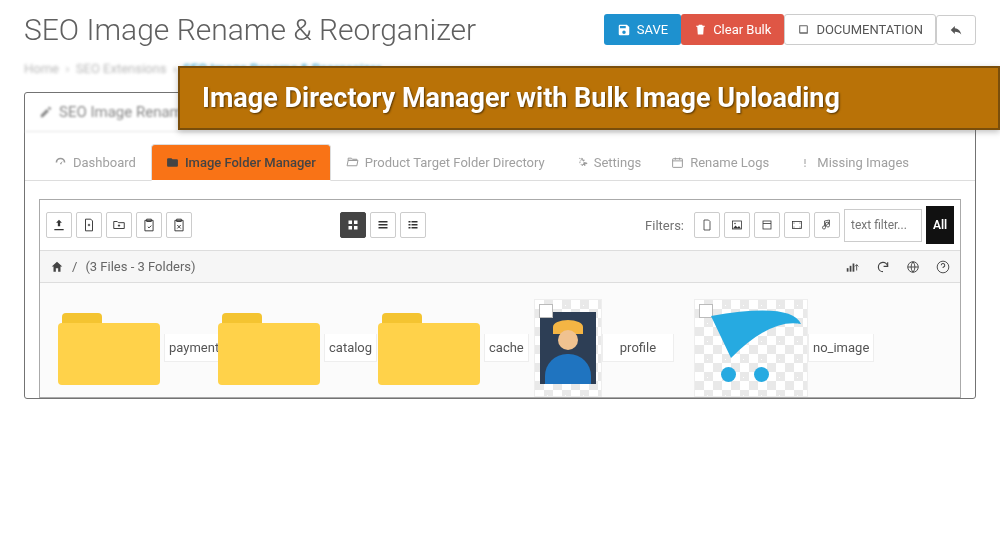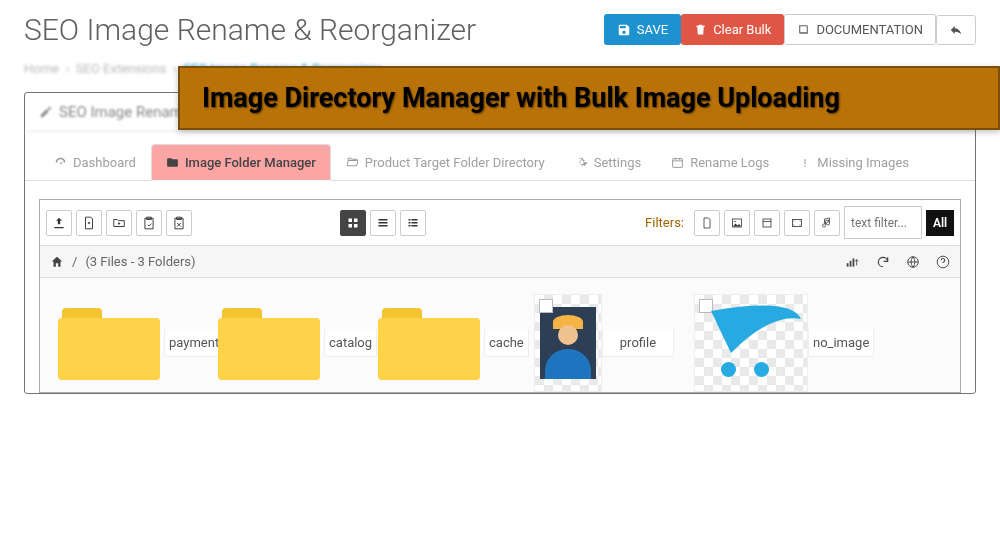--- a/index.html
+++ b/index.html
@@ -10,48 +10,48 @@
   .btn-primary{background:#1e91cf;color:#fff}
   .btn-danger{background:#df5645;color:#fff}
   .btn-default{background:#fff;border-color:#ccc;color:#555}
   .icon{display:inline-block}
   .crumbs{padding:8px 24px 16px 24px;color:#b9b9b9;font-size:13px;filter:blur(1.5px)}
   .crumbs a{color:#23a1d1}
   .panel{margin:0 24px;border:1px solid #737373;border-radius:3px;background:#fff}
   .panel-hdr{padding:10px 14px;border-bottom:1px solid #e4e4e4;color:#888;filter:blur(1.2px);display:flex;align-items:center;gap:6px;font-size:15px}
   .tabs{display:flex;padding:0 14px;border-bottom:1px solid #ddd;margin-top:12px}
   .tab{padding:10px 14px;color:#a0a0a0;cursor:pointer;display:flex;align-items:center;gap:6px;font-size:13px;border:1px solid transparent;margin-bottom:-1px;border-top-left-radius:4px;border-top-right-radius:4px}
-  .tab.active{background:#fca5a5;border:1px solid #ddd;border-bottom-color:#fff;color:#555}
+  .tab.active{background:#f97316;border:1px solid #ddd;border-bottom-color:#fff;color:#555}
   .tab .ic{font-size:13px;color:#888}
   .fm{margin:18px 14px 0 14px;border:1px solid #aaa}
   .fm-toolbar{display:flex;align-items:center;padding:6px;border-bottom:1px solid #ddd;background:#fff;gap:4px}
   .tbtn{width:26px;height:26px;border:1px solid #ccc;background:#fff;display:flex;align-items:center;justify-content:center;cursor:pointer;border-radius:2px;color:#444}
   .tbtn.dark{background:#444;color:#fff;border-color:#444}
   .spacer{flex:1}
-  .flt-label{padding:0 6px;color:#a16207}
+  .flt-label{padding:0 6px;color:#737373}
   .flt-input{height:33px;border:1px solid #ccc;padding:0 6px;width:78px;font-size:12px;color:#888}
-  .all-btn{background:#111;color:#fff;width:28px;height:26px;display:flex;align-items:center;justify-content:center;font-size:12px;font-weight:600;cursor:pointer}
+  .all-btn{background:#111;color:#fff;width:28px;height:38px;display:flex;align-items:center;justify-content:center;font-size:12px;font-weight:600;cursor:pointer}
   .fm-path{display:flex;align-items:center;padding:8px 10px;background:#f6f6f6;border-bottom:1px solid #ddd;color:#666;gap:8px}
   .path-right{margin-left:auto;display:flex;gap:16px;align-items:center;color:#555}
   .fm-grid{display:flex;gap:20px;padding:16px 14px 0 14px;background:#fbfbfb}
   .item{width:140px;display:flex;flex-direction:row;align-items:center;cursor:pointer}
   .thumb{width:140px;height:98px;position:relative;display:flex;align-items:center;justify-content:center;border:1px solid #eee}
   .thumb.folder{border:none}
   .thumb.img{background-image:
     linear-gradient(45deg,#e9e9e9 25%,transparent 25%),
     linear-gradient(-45deg,#e9e9e9 25%,transparent 25%),
     linear-gradient(45deg,transparent 75%,#e9e9e9 75%),
     linear-gradient(-45deg,transparent 75%,#e9e9e9 75%);
     background-size:18px 18px;
     background-position:0 0,0 9px,9px -9px,-9px 0;
     background-color:#fff}
   .chk{position:absolute;top:4px;left:4px;width:14px;height:14px;border:1px solid #bbb;background:#fff}
   .label{padding:6px 4px;font-size:13px;color:#555;text-align:center;width:100%;border:1px solid #eee;border-top:none;background:#fff}
   
-  .banner{position:absolute;top:66px;left:178px;right:0;background:#b97207;color:#000000;font-size:27px;font-weight:700;padding:14px 22px;border:2px solid #7a4e0b;box-shadow:0 2px 6px rgba(0,0,0,.25);text-shadow:1px 1px 2px rgba(0,0,0,.55)}
+  .banner{position:absolute;top:66px;left:178px;right:0;background:#b97207;color:#ffffff;font-size:27px;font-weight:700;padding:14px 22px;border:2px solid #7a4e0b;box-shadow:0 2px 6px rgba(0,0,0,.25);text-shadow:1px 1px 2px rgba(0,0,0,.55)}
   
   svg{display:block}
   .avatar-box{width:56px;height:72px;background:#2d3e55;display:flex;flex-direction:column;align-items:center;justify-content:flex-end;overflow:hidden}
   .avatar-hair{width:30px;height:14px;background:#f4b544;border-radius:50% 50% 0 0}
   .avatar-face{width:20px;height:20px;background:#f0c290;border-radius:50%;margin-top:-4px}
   .avatar-body{width:46px;height:30px;background:#1f74c0;border-radius:22px 22px 0 0;margin-top:4px}
   .folder-ic{width:110px;height:82px;position:relative}
   .folder-ic .tab-top{position:absolute;top:6px;left:8px;width:40px;height:14px;background:#f4c431;border-radius:4px 4px 0 0}
   .folder-ic .body{position:absolute;top:16px;left:4px;right:4px;bottom:4px;background:#ffd24a;border-radius:4px}
   .cart-swoosh{width:112px;height:72px;position:relative}

